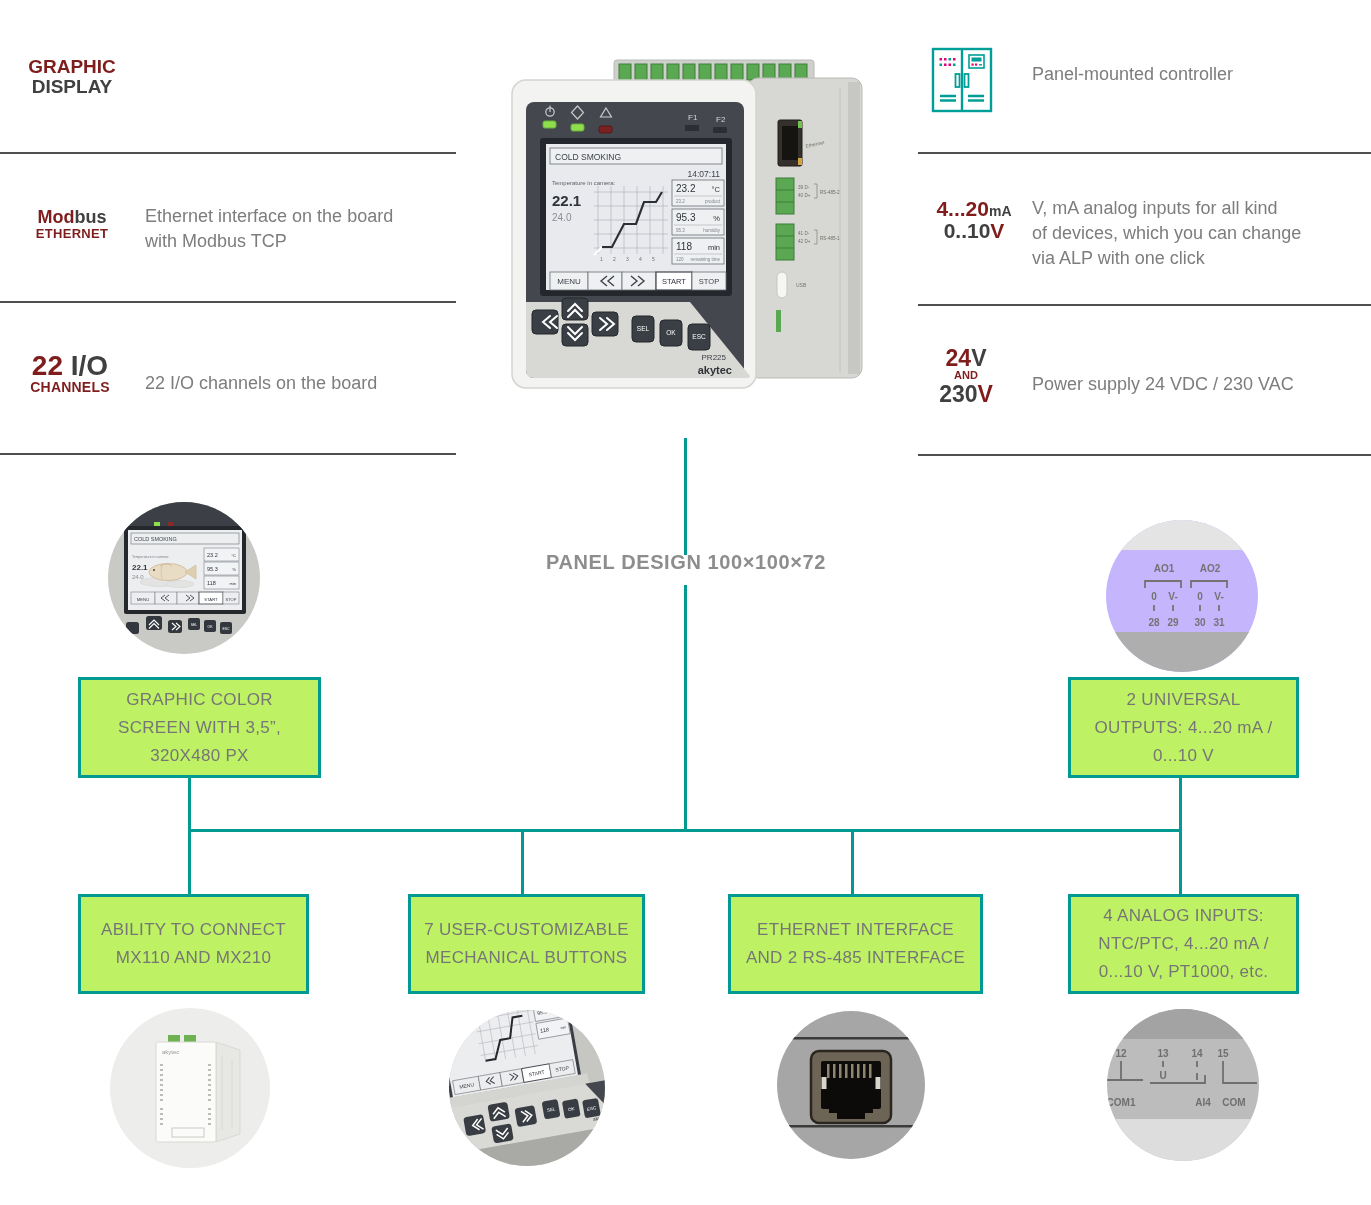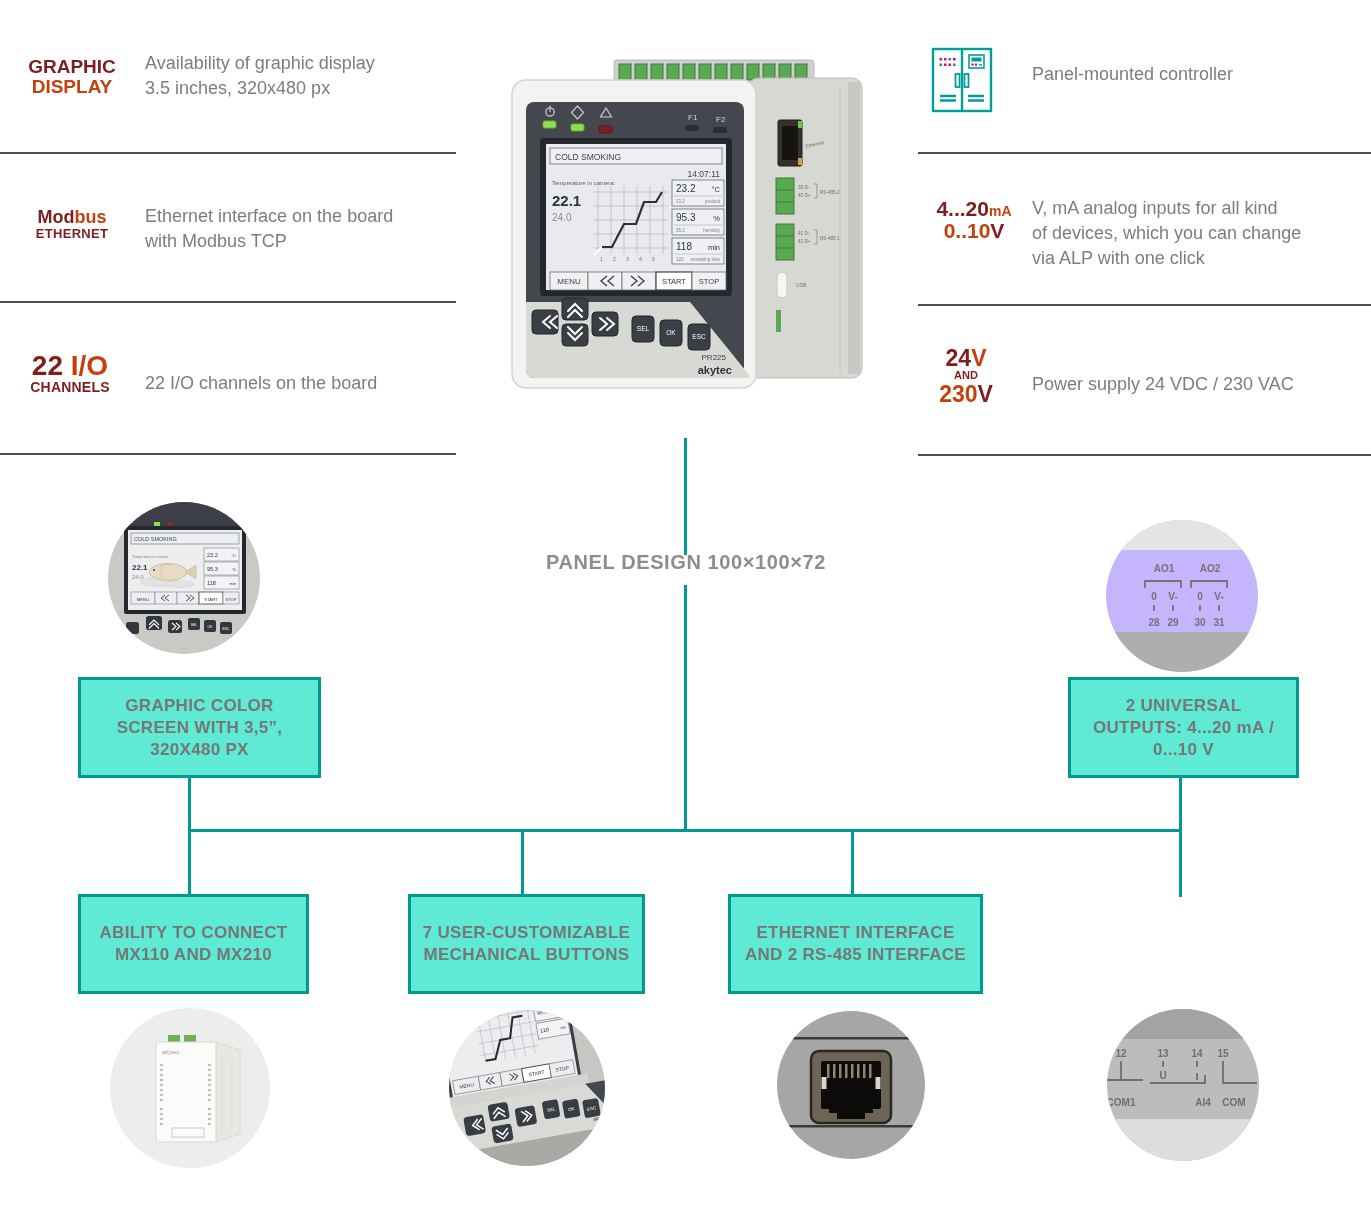--- a/index.html
+++ b/index.html
@@ -3,48 +3,46 @@
 <meta charset="utf-8">
 <style>
   html,body{margin:0;padding:0;background:#ffffff;}
   .canvas{position:relative;width:1371px;height:1205px;background:#fff;overflow:hidden;
           font-family:"Liberation Sans",sans-serif;}
   .abs{position:absolute;}
   .divider{position:absolute;height:2px;background:#4f4f4f;}
   .desc{position:absolute;color:#7d7d7d;font-size:18px;line-height:25px;white-space:pre-line;}
   .badge{position:absolute;text-align:center;font-weight:700;line-height:1.05;}
   .teal{color:#7f1d1d;}
-  .magenta{color:#c2410c;}
+  .magenta{color:#404040;}
   .tline{position:absolute;background:#009A93;}
   .panel-design{position:absolute;left:486px;top:551px;width:400px;text-align:center;
           font-weight:700;font-size:20px;letter-spacing:.6px;color:#8d8d8d;}
-  .callout{position:absolute;border:3px solid #009A93;background:#5eead4;display:flex;
+  .callout{position:absolute;border:3px solid #009A93;background:#bef264;display:flex;
           align-items:center;justify-content:center;text-align:center;color:#767676;
-          font-weight:700;font-size:17px;line-height:22px;white-space:pre-line;letter-spacing:.3px;}
+          font-weight:400;font-size:17px;line-height:28px;white-space:pre-line;letter-spacing:.3px;}
   .circle{position:absolute;border-radius:50%;overflow:hidden;}
   svg text{font-family:"Liberation Sans",sans-serif;}
 </style>
 </head>
 <body>
 
 <div class="canvas">
 
   <div class="divider" style="left:0;top:152px;width:456px"></div>
   <div class="divider" style="left:0;top:301px;width:456px"></div>
   <div class="divider" style="left:0;top:453px;width:456px"></div>
   <div class="divider" style="left:918px;top:152px;width:453px"></div>
   <div class="divider" style="left:918px;top:304px;width:453px"></div>
   <div class="divider" style="left:918px;top:454px;width:453px"></div>
 
   <div class="badge" style="left:26px;top:57px;width:92px;font-size:19px">
     <div><span class="teal">GRAPHIC</span></div>
     <div><span class="magenta">DISPLAY</span></div>
   </div>
-  <div class="desc" style="left:145px;top:51px">Availability of graphic display
-3.5 inches, 320x480 px</div>
 
   <div class="badge" style="left:26px;top:208px;width:92px">
     <div style="font-size:18px"><span class="teal">Mod</span><span class="magenta">bus</span></div>
     <div style="font-size:13px;letter-spacing:.3px"><span class="teal">ETHERNET</span></div>
   </div>
   <div class="desc" style="left:145px;top:204px">Ethernet interface on the board
 with Modbus TCP</div>
 
   <div class="badge" style="left:20px;top:351px;width:100px">
     <div style="font-size:28px"><span class="teal">22</span> <span class="magenta">I/O</span></div>
@@ -268,20 +266,23 @@
 320X480 PX</div>
   <div class="callout" style="left:1068px;top:677px;width:225px;height:95px">2 UNIVERSAL
 OUTPUTS: 4...20 mA /
 0...10 V</div>
   <div class="callout" style="left:78px;top:894px;width:225px;height:94px">ABILITY TO CONNECT
 MX110 AND MX210</div>
   <div class="callout" style="left:408px;top:894px;width:231px;height:94px">7 USER-CUSTOMIZABLE
 MECHANICAL BUTTONS</div>
   <div class="callout" style="left:728px;top:894px;width:249px;height:94px">ETHERNET INTERFACE
 AND 2 RS-485 INTERFACE</div>
+  <div class="callout" style="left:1068px;top:894px;width:225px;height:94px">4 ANALOG INPUTS:
+NTC/PTC, 4...20 mA /
+0...10 V, PT1000, etc.</div>
 
   <div class="circle" style="left:108px;top:502px;width:152px;height:152px;background:#c9c9c5">
     <svg width="152" height="152" viewBox="0 0 152 152">
       <rect x="0" y="0" width="152" height="28" fill="#3c4046"></rect>
       <rect x="46" y="20" width="6" height="4" fill="#8ede4e"></rect>
         <rect x="60" y="20" width="5" height="4" fill="#8b2a2a"></rect>
       <rect x="16" y="24" width="122" height="88" rx="2" fill="#24282d"></rect>
       <rect x="20" y="28" width="114" height="80" fill="#eceef0"></rect>
       <rect x="23" y="31" width="108" height="11" fill="none" stroke="#6a6e74" stroke-width="0.6"></rect>
       <text x="26" y="39" font-size="5.5" fill="#43474d">COLD SMOKING</text>

